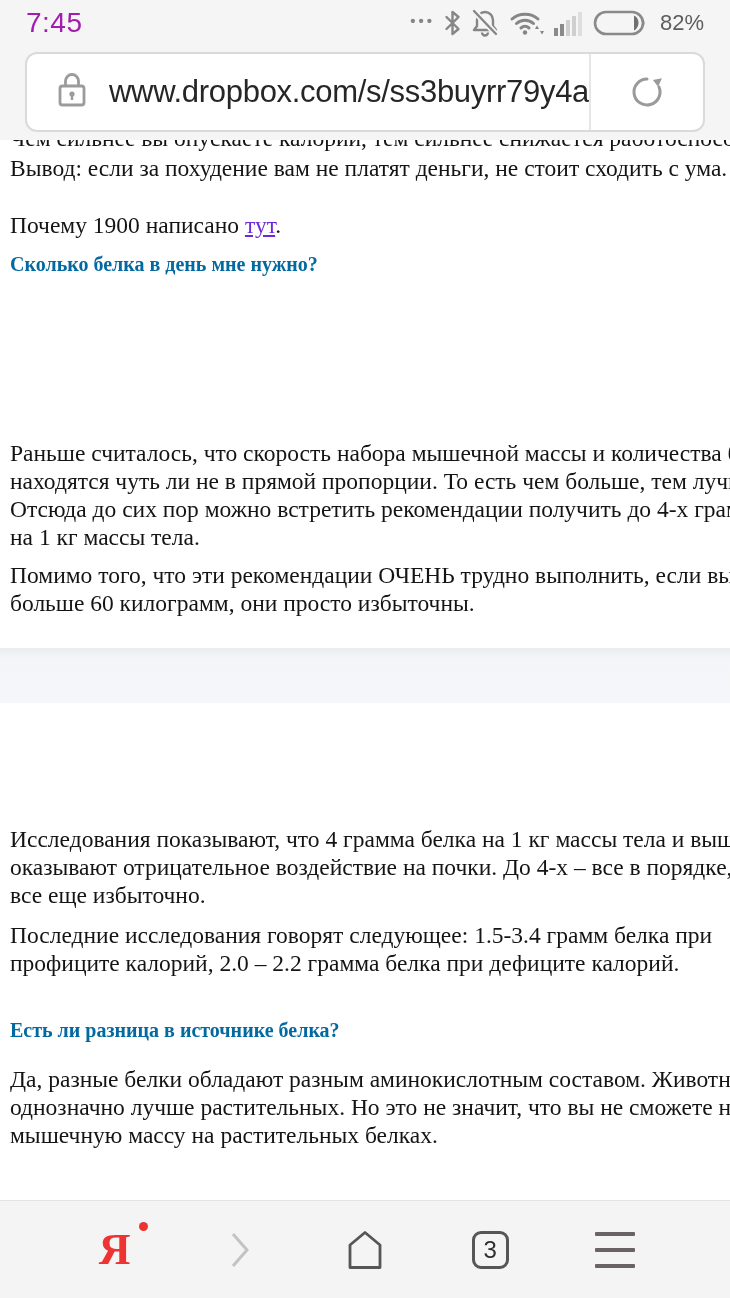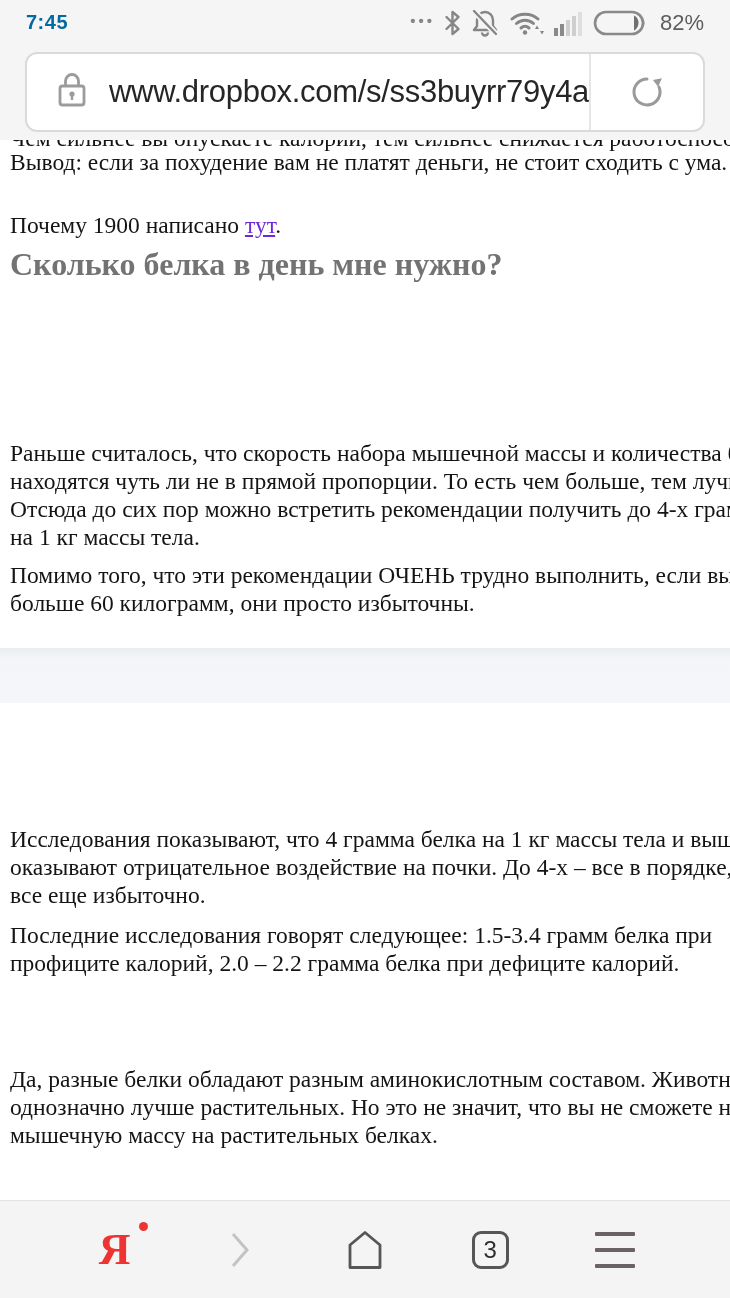--- a/index.html
+++ b/index.html
@@ -8,21 +8,21 @@
     position:relative; overflow:hidden; background:#ffffff;
     font-family:"Liberation Sans", sans-serif;
     -webkit-font-smoothing:antialiased;
   }
   
   .status-bar {
     position:absolute; top:0; left:0; width:730px; height:45px;
     background:#f5f5f6; display:flex; align-items:center;
     justify-content:space-between; padding:0 26px;
   }
-  .status-time { font-size:20px; font-weight:700; color:#0369a1; letter-spacing:.5px; }
+  .status-time { font-size:28px; font-weight:400; color:#a21caf; letter-spacing:.5px; }
   .status-icons { display:flex; align-items:center; gap:9px; }
   .status-dots { font-size:15px; font-weight:700; color:#868686; letter-spacing:3px; line-height:1; padding-bottom:4px; }
   .status-icons svg { display:block; }
   .status-batt-label { font-size:22px; color:#5d5d5d; }
   
   .url-section {
     position:absolute; top:45px; left:0; width:730px; height:95px;
     background:#f5f5f6;
   }
   .url-pill {
@@ -41,21 +41,21 @@
     cursor:pointer;
   }
   
   .content {
     position:absolute; top:140px; left:0; width:730px; height:1060px;
     background:#ffffff; overflow:hidden;
     font-family:"Liberation Serif", serif; color:#141414;
   }
   .doc-line, .doc-para, .doc-heading { position:absolute; left:10px; right:auto; white-space:nowrap; }
   .doc-line, .doc-para div { font-size:23.5px; line-height:28px; white-space:nowrap; }
-  .doc-heading { font-size:32px; font-weight:700; color:#737373; line-height:32px; }
+  .doc-heading { font-size:20px; font-weight:700; color:#0369a1; line-height:32px; }
   .doc-link { color:#6d28d9; text-decoration:underline; cursor:pointer; }
   .page-band {
     position:absolute; left:0; width:730px; height:55px;
     background:linear-gradient(#e9edf0 0%, #f3f5f8 18%, #f4f6f8 100%);
   }
   
   .bottom-bar {
     position:absolute; top:1200px; left:0; width:730px; height:98px;
     background:#f4f4f5; border-top:1px solid #e3e3e5;
     display:grid; grid-template-columns:repeat(5,1fr); align-items:center;
@@ -142,21 +142,21 @@
         <path d="M12 4.2 a7.8 7.8 0 1 0 7.2 4.8" fill="none" stroke="#9a9a9a" stroke-width="1.8" stroke-linecap="round"></path>
         <polygon points="15.2,4.6 21.6,3.4 18.9,9.3" fill="#9a9a9a" transform="translate(0.4,0.2) scale(0.85) translate(2.6,0.8)"></polygon>
       </svg>
     </div>
   </div>
 </div>
 
 <div class="content">
 
   <div class="doc-line" style="top:-16px">Чем сильнее вы опускаете калории, тем сильнее снижается работоспособность.</div>
-  <div class="doc-line" style="top:8px">Вывод: если за похудение вам не платят деньги, не стоит сходить с ума.</div>
+  <div class="doc-line" style="top:14px">Вывод: если за похудение вам не платят деньги, не стоит сходить с ума.</div>
 
   <div class="doc-line" style="top:71px"><span>Почему 1900 написано </span><a class="doc-link">тут</a><span>.</span></div>
 
   <div class="doc-heading" style="top:108px">Сколько белка в день мне нужно?</div>
 
   <div class="doc-para" style="top:299px">
     <div>Раньше считалось, что скорость набора мышечной массы и количества белка</div>
     <div>находятся чуть ли не в прямой пропорции. То есть чем больше, тем лучше.</div>
     <div>Отсюда до сих пор можно встретить рекомендации получить до 4-х грамм белка</div>
     <div>на 1 кг массы тела.</div>
@@ -173,20 +173,21 @@
     <div>Исследования показывают, что 4 грамма белка на 1 кг массы тела и выше</div>
     <div>оказывают отрицательное воздействие на почки. До 4-х – все в порядке, но это</div>
     <div>все еще избыточно.</div>
   </div>
 
   <div class="doc-para" style="top:781px">
     <div>Последние исследования говорят следующее: 1.5-3.4 грамм белка при</div>
     <div>профиците калорий, 2.0 – 2.2 грамма белка при дефиците калорий.</div>
   </div>
 
+  <div class="doc-heading" style="top:874px">Есть ли разница в источнике белка?</div>
 
   <div class="doc-para" style="top:925px">
     <div>Да, разные белки обладают разным аминокислотным составом. Животные белки</div>
     <div>однозначно лучше растительных. Но это не значит, что вы не сможете набрать</div>
     <div>мышечную массу на растительных белках.</div>
   </div>
 
 </div>
 
 <div class="bottom-bar">

